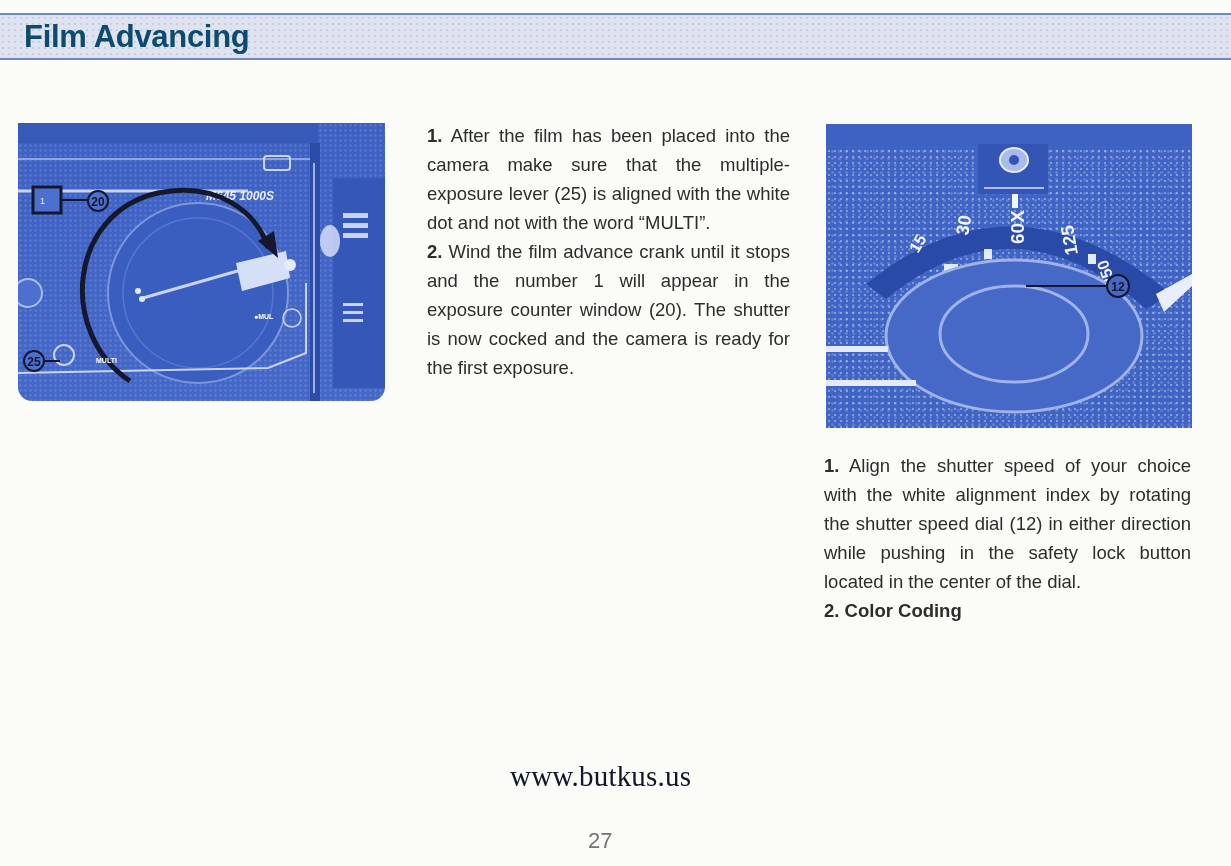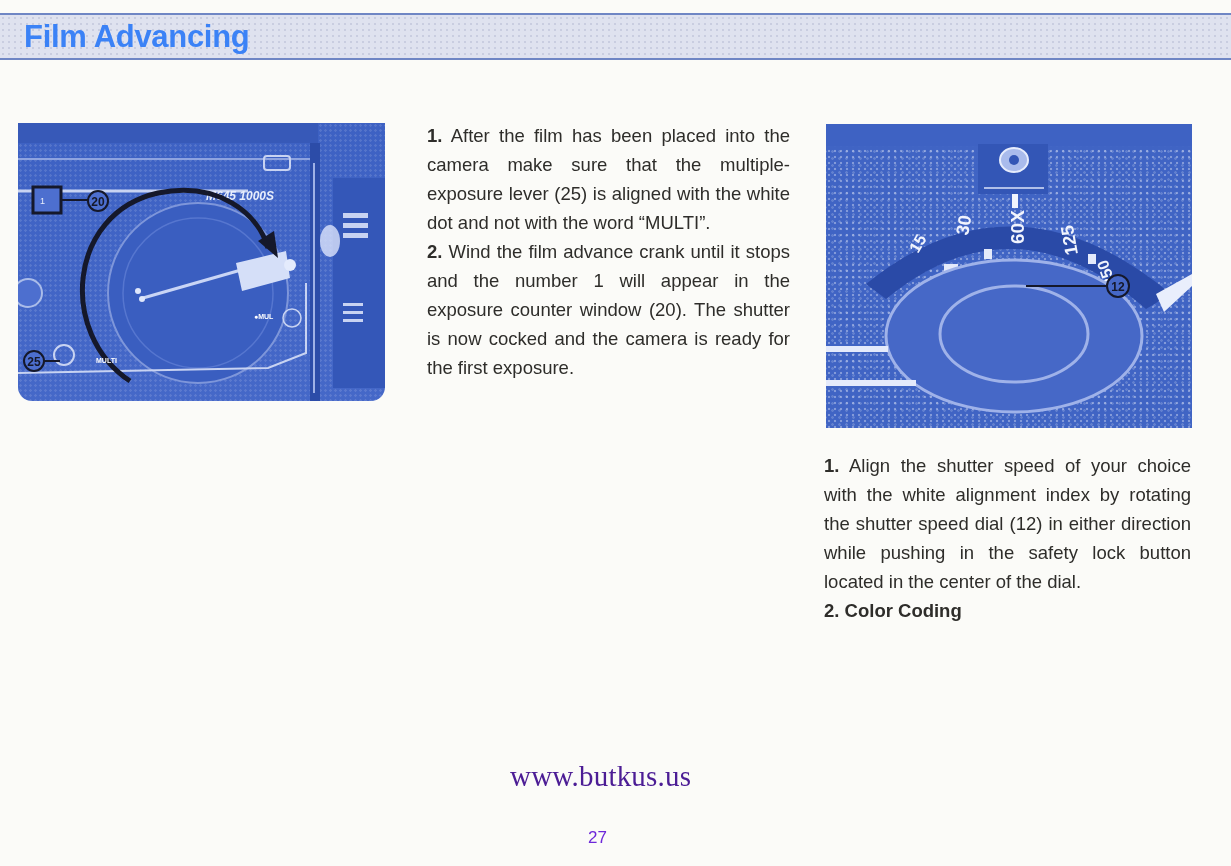--- a/index.html
+++ b/index.html
@@ -18,21 +18,21 @@
       background: #dfe2ef;
       background-image: radial-gradient(#c9cde0 0.8px, transparent 1px);
       background-size: 6px 6px;
       border-top: 2px solid #6f86c4;
       border-bottom: 2px solid #6f86c4;
       box-sizing: border-box;
     }
     .header-title {
       position: absolute; top: 14px; margin: 0;
       font-weight: bold; font-size: 31px; letter-spacing: -0.3px;
-      color: #3b82f6; line-height: 46px;
+      color: #0c4a6e; line-height: 46px;
     }
     .title-left { left: 24px; }
     .title-right { left: 829px; }
 
     
     .photo {
       position: absolute; overflow: hidden;
       background: #3f63c4;
     }
     .photo-camera {
@@ -57,25 +57,25 @@
     }
     .text-block p { margin: 0; }
     .left-text { left: 427px; top: 121px; width: 363px; }
     .right-text { left: 824px; top: 451px; width: 367px; }
     .num { font-weight: bold; }
     .subhead { font-weight: bold; }
 
     .watermark {
       position: absolute; left: 510px; top: 760px; width: 220px;
       font-family: "Liberation Serif", "DejaVu Serif", serif;
-      font-size: 29px; color: #4c1d95; letter-spacing: 0.2px;
+      font-size: 29px; color: #0f172a; letter-spacing: 0.2px;
     }
     .page-number {
       position: absolute; left: 588px; top: 828px;
-      font-size: 17px; color: #6d28d9;
+      font-size: 22px; color: #737373;
     }
     svg text { font-family: "Liberation Sans", sans-serif; }
   </style>
 </head>
 <body>
 
 <div class="page">
 
   <div class="header-band"></div>
   <h1 class="header-title title-left">Film Advancing</h1>

